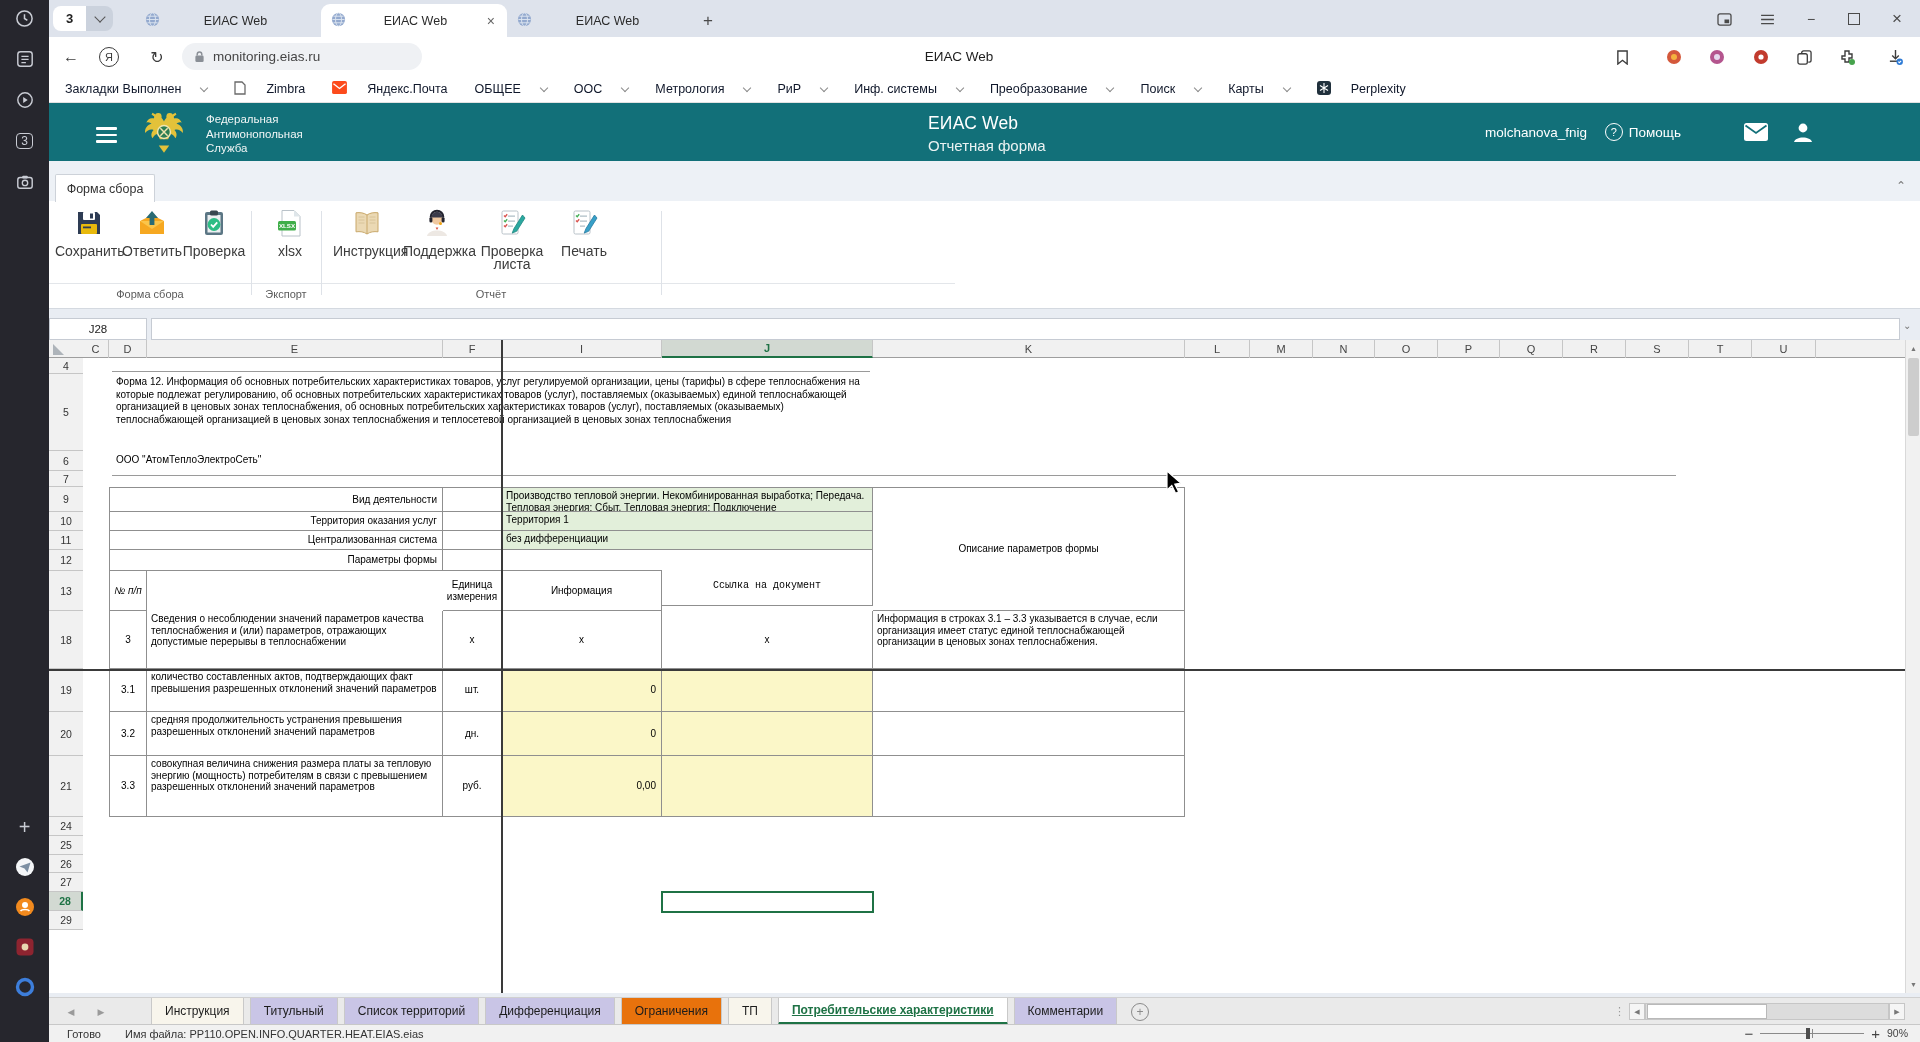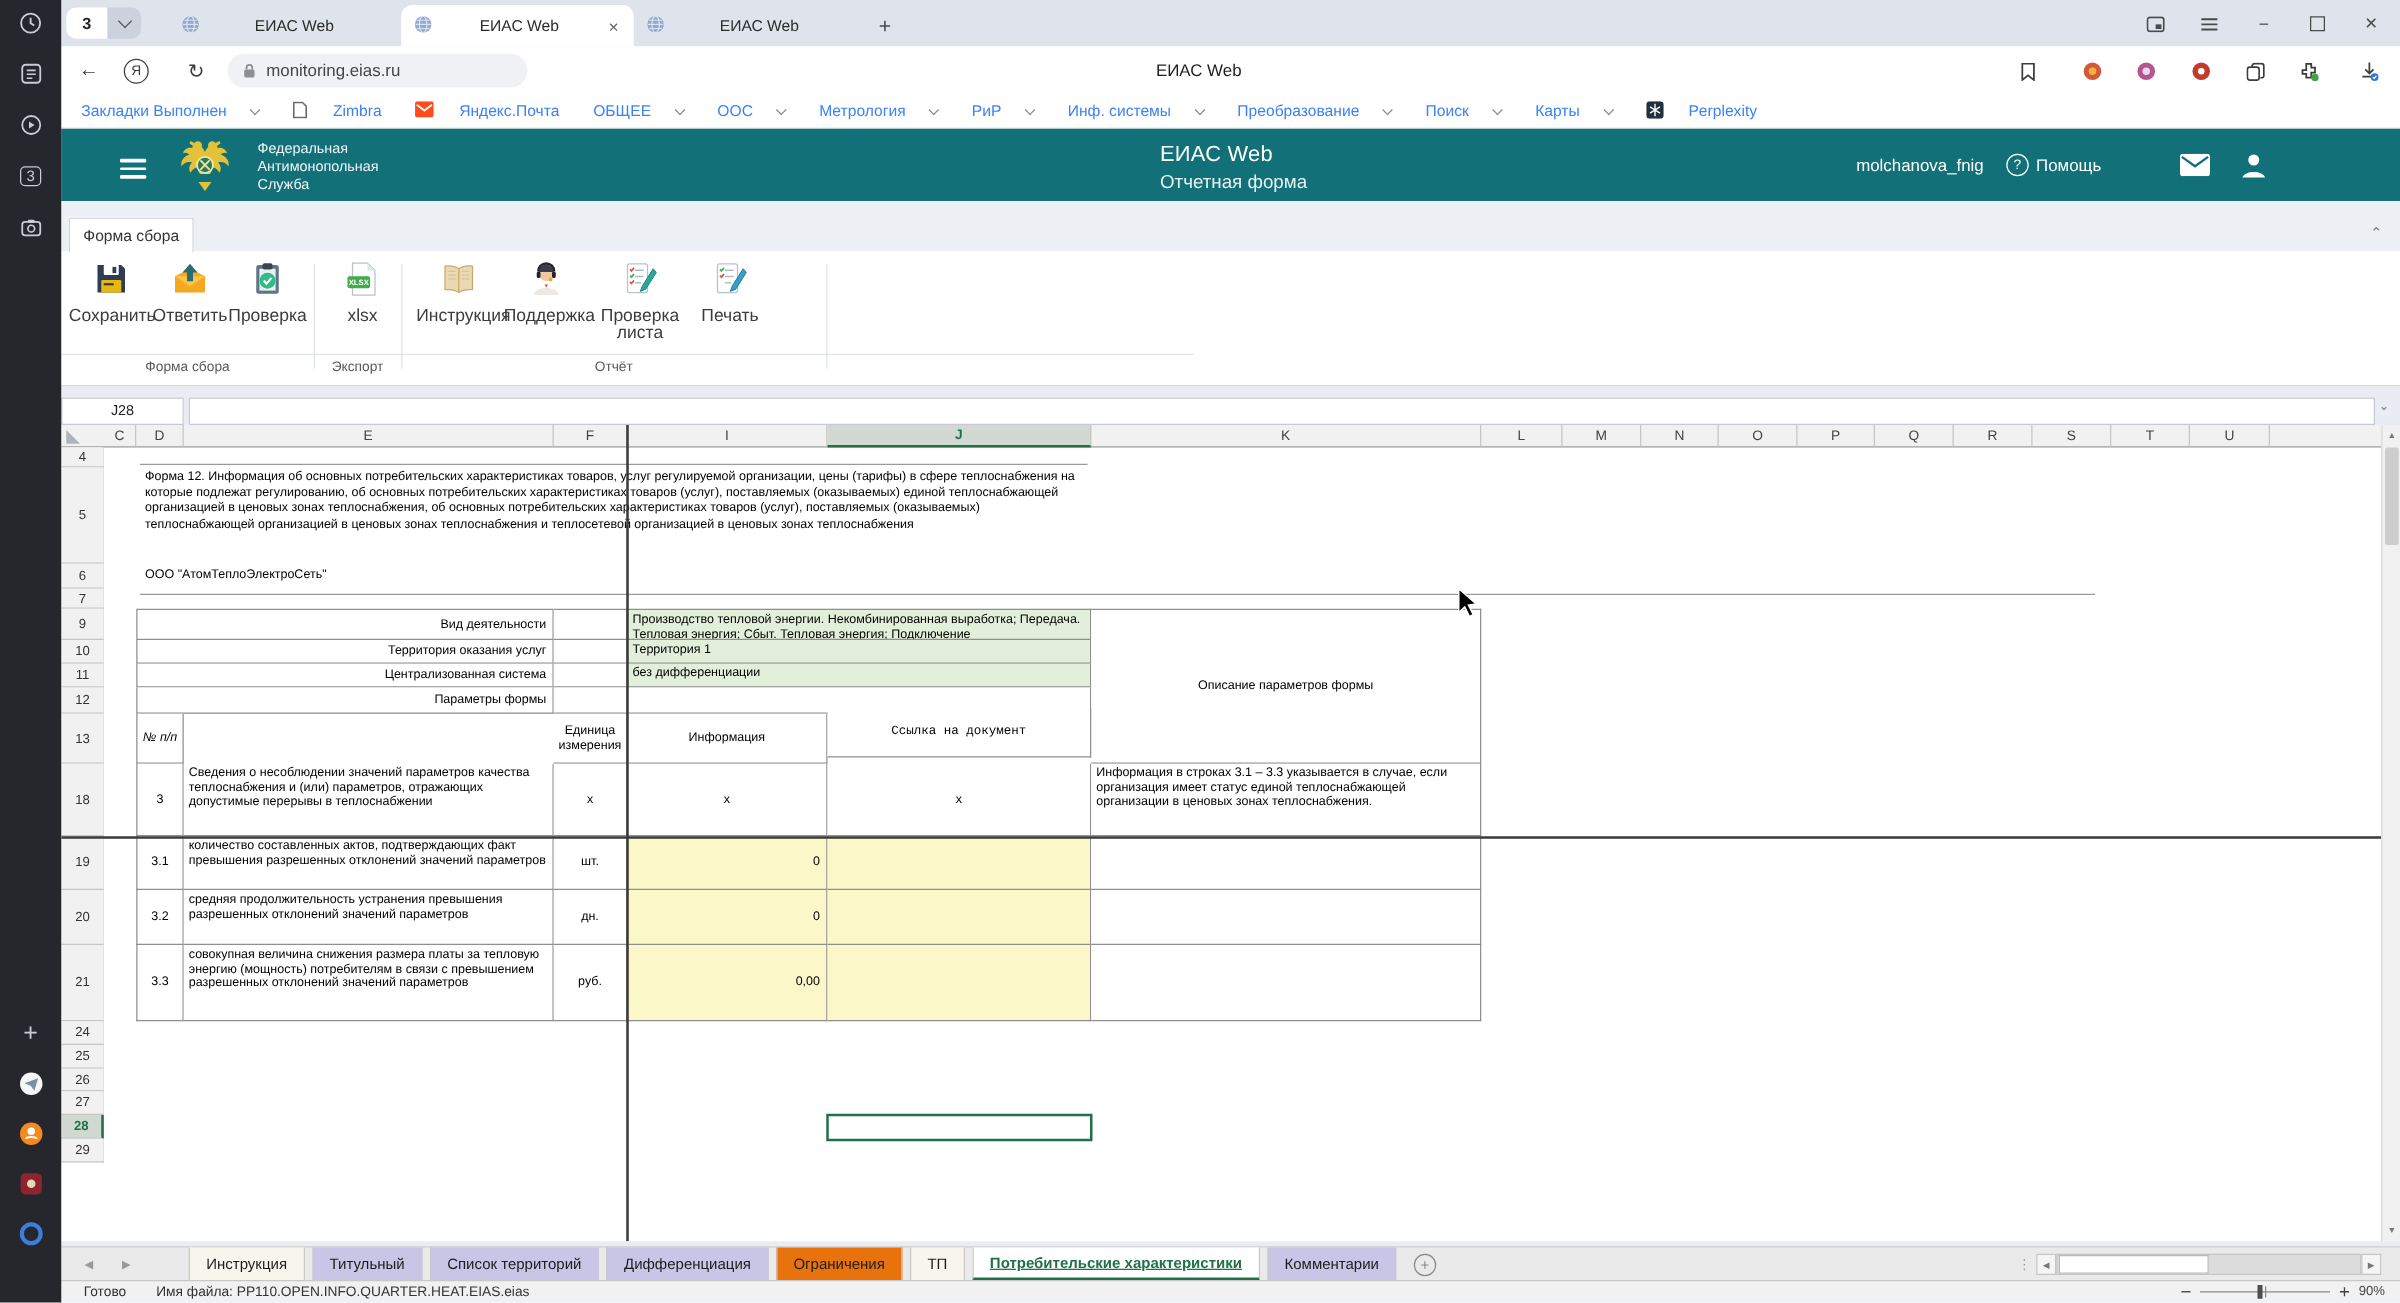--- a/index.html
+++ b/index.html
@@ -24,21 +24,21 @@
   .winbtn{position:absolute;top:9px;width:20px;height:20px;display:flex;align-items:center;justify-content:center;color:#4a4a4a;font-size:14px}
   #toolbar{left:49px;top:37px;width:1871px;height:39px;background:#fff}
   .tbicon{position:absolute;top:8px;width:24px;height:24px;display:flex;align-items:center;justify-content:center;color:#3c3c3c;font-size:16px}
   #urlpill{position:absolute;left:133px;top:6px;width:240px;height:27px;background:#EFF1F4;border-radius:14px;
            display:flex;align-items:center;padding:0 12px;box-sizing:border-box;gap:8px}
   #url-text{font-size:13.5px;color:#454545}
   #page-title{position:absolute;left:810px;top:0;width:200px;height:39px;display:flex;align-items:center;justify-content:center;
               font-size:13.5px;color:#1d1d1d}
   #bookmarks{left:49px;top:76px;width:1871px;height:27px;background:#fff;border-bottom:1px solid #E2E2E2;
              display:flex;align-items:center;padding-left:16px;box-sizing:border-box;gap:27px}
-  .bm{display:flex;align-items:center;gap:20px;font-size:12.5px;color:#3b82f6;white-space:nowrap}
+  .bm{display:flex;align-items:center;gap:20px;font-size:12.5px;color:#0f172a;white-space:nowrap}
   .bm .chev{width:5px;height:5px;border-color:#8a8a8a;margin-top:-2px}
   
   #appheader{left:49px;top:103px;width:1871px;height:58px;background:#127079;color:#fff}
   #burger span{display:block;width:21px;height:2.6px;background:#fff;margin:4px 0;border-radius:1px}
   .orgline{font-size:11.5px;line-height:14.5px;color:#F2F6F6}
   #apptitle{font-size:17.5px;font-weight:500;letter-spacing:.2px}
   #appsub{font-size:15px;margin-top:3px;color:#EAF2F2}
   .hdr-right{position:absolute;top:0;height:58px;display:flex;align-items:center;font-size:13.5px;color:#fff}
   
   #ribbon{left:49px;top:161px;width:1871px;height:147px;background:#fff;border-bottom:1px solid #D4D9E0}

